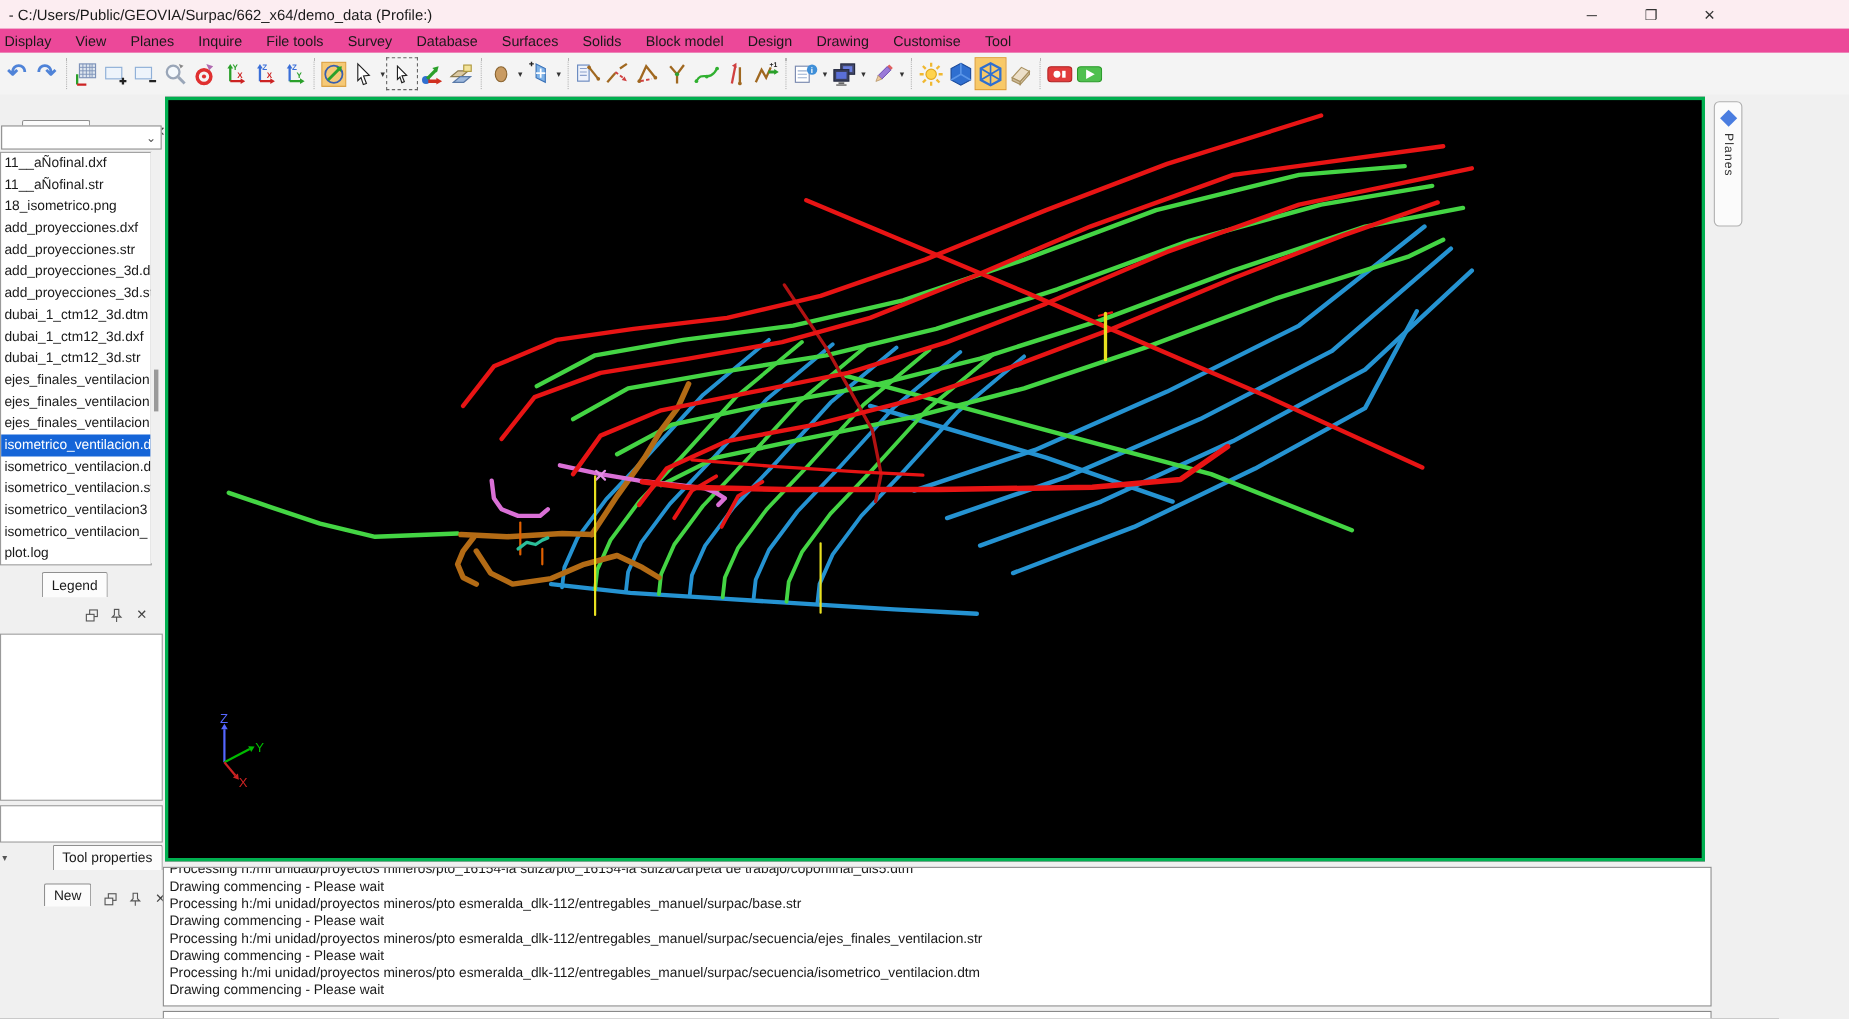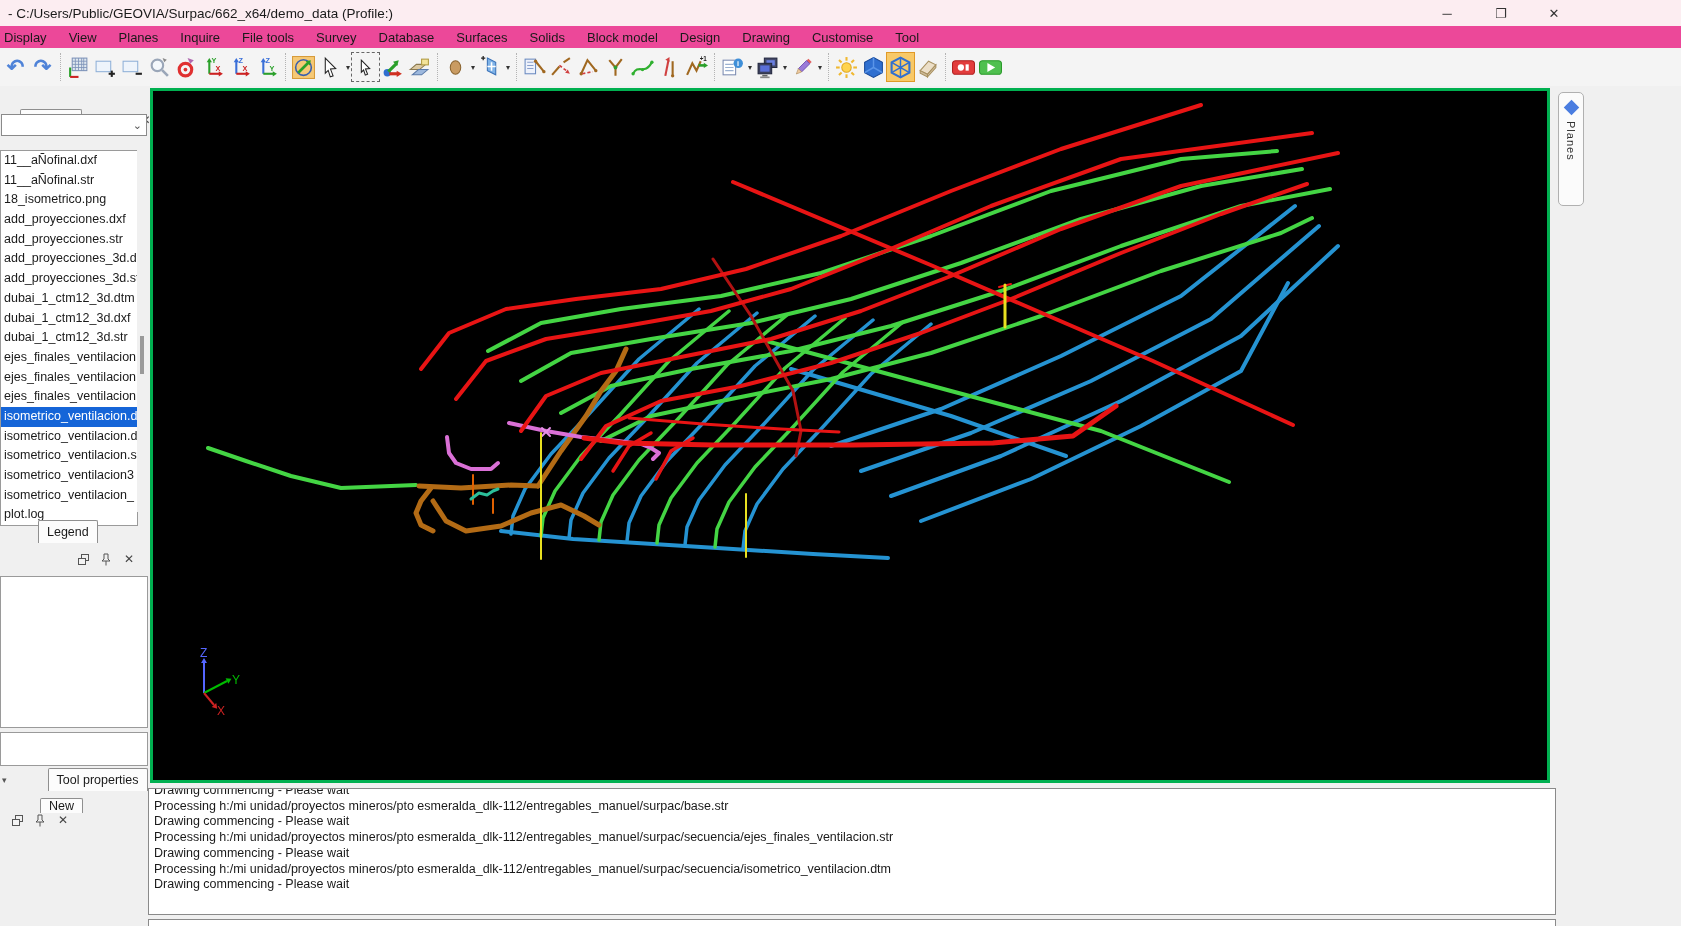--- a/index.html
+++ b/index.html
@@ -34,34 +34,34 @@
   .tab{display:inline-flex;align-items:center;background:#fcfcfc;border:1px solid #8f8f8f;
     border-bottom:none;border-radius:2px 2px 0 0;height:22px;padding:0 8px;font-size:12.5px;margin-left:36px;}
   .mini-icons{display:flex;align-items:center;gap:9px;margin-left:10px;}
   .mini{width:14px;height:14px;display:flex;align-items:center;justify-content:center;color:#444;font-size:12px;}
   .panel-box{position:absolute;background:#fff;border:1px solid #9a9a9a;}
   .preview-head{position:absolute;left:0;top:2px;width:148px;height:24px;display:flex;align-items:center;margin-top:20px;}
   .preview-head .tab{margin-left:20px;}
   .combo{position:absolute;left:1px;top:28px;width:144px;height:20px;background:#fff;
     border:1px solid #8a8a8a;display:flex;align-items:center;justify-content:flex-end;}
   .combo .chev{font-size:11px;color:#555;margin-right:4px;}
-  .filelist{position:absolute;left:0;top:64px;width:136px;height:374px;background:#fff;
+  .filelist{position:absolute;left:0;top:52px;width:136px;height:374px;background:#fff;
     border:1px solid #9a9a9a;overflow:hidden;font-size:12.5px;}
   .file-row{height:19.7px;line-height:19.7px;white-space:nowrap;overflow:hidden;padding-left:3px;}
   .file-row.sel{background:#1565d8;color:#fff;}
   .vscroll{position:absolute;left:137px;top:52px;width:11px;height:374px;background:#f0f0f0;}
   .vthumb{position:absolute;left:3px;top:198px;width:4px;height:38px;background:#9a9a9a;}
   .legend-tab{position:absolute;left:2px;top:434px;}
   .legend-head{position:absolute;left:0;top:460px;width:148px;height:26px;display:flex;
     align-items:center;justify-content:flex-end;padding-right:12px;box-sizing:border-box;}
   .legend-box{left:0;top:490px;width:146px;height:150px;}
   .boxB{left:0;top:646px;width:146px;height:32px;}
   .toolprops-tab{position:absolute;left:2px;top:682px;display:inline-flex;align-items:center;gap:5px;}
   .toolprops-tab .chev{font-size:9px;color:#555;}
-  .layers-head{position:absolute;left:0;top:712px;width:148px;height:26px;display:flex;align-items:flex-start;flex-direction:column;}
+  .layers-head{position:absolute;left:0;top:712px;width:148px;height:26px;display:flex;align-items:flex-end;}
   .layers-head .tab{margin-left:40px;height:20px;}
   .layers-rows{position:absolute;left:0;top:742px;width:148px;}
   .layer-row{height:24px;line-height:24px;font-size:12.5px;white-space:nowrap;overflow:hidden;padding-left:3px;margin-bottom:4px;}
   .layer-row.sel{background:#1565d8;color:#fff;}
   .layer-row.bi{font-weight:bold;font-style:italic;font-size:14px;}
   
   .rtab{position:absolute;left:1558px;top:6px;width:26px;height:114px;background:#fbfbfb;
     border:1px solid #b0b0b0;border-radius:5px;display:flex;flex-direction:column;align-items:center;padding-top:5px;box-sizing:border-box;}
   .rtab .diamond{width:11px;height:11px;background:#4a7de0;transform:rotate(45deg);margin:4px 0 8px 0;}
   .rtab .vtext{writing-mode:vertical-rl;font-size:11px;color:#333;letter-spacing:1px;}
@@ -520,20 +520,21 @@
         </svg>
     </div>
 
     <div class="rtab">
       <span class="diamond"></span>
       <span class="vtext">Planes</span>
     </div>
 
     <div class="log">
       <div class="log-inner" id="loglines">
+          <div>Processing h:/mi unidad/proyectos mineros/pto_16154-la suiza/pto_16154-la suiza/carpeta de trabajo/coponfinal_dis5.dtm</div>
           <div>Drawing commencing - Please wait</div>
           <div>Processing h:/mi unidad/proyectos mineros/pto esmeralda_dlk-112/entregables_manuel/surpac/base.str</div>
           <div>Drawing commencing - Please wait</div>
           <div>Processing h:/mi unidad/proyectos mineros/pto esmeralda_dlk-112/entregables_manuel/surpac/secuencia/ejes_finales_ventilacion.str</div>
           <div>Drawing commencing - Please wait</div>
           <div>Processing h:/mi unidad/proyectos mineros/pto esmeralda_dlk-112/entregables_manuel/surpac/secuencia/isometrico_ventilacion.dtm</div>
           <div>Drawing commencing - Please wait</div>
         </div>
     </div>
     <div class="cmd"></div>

